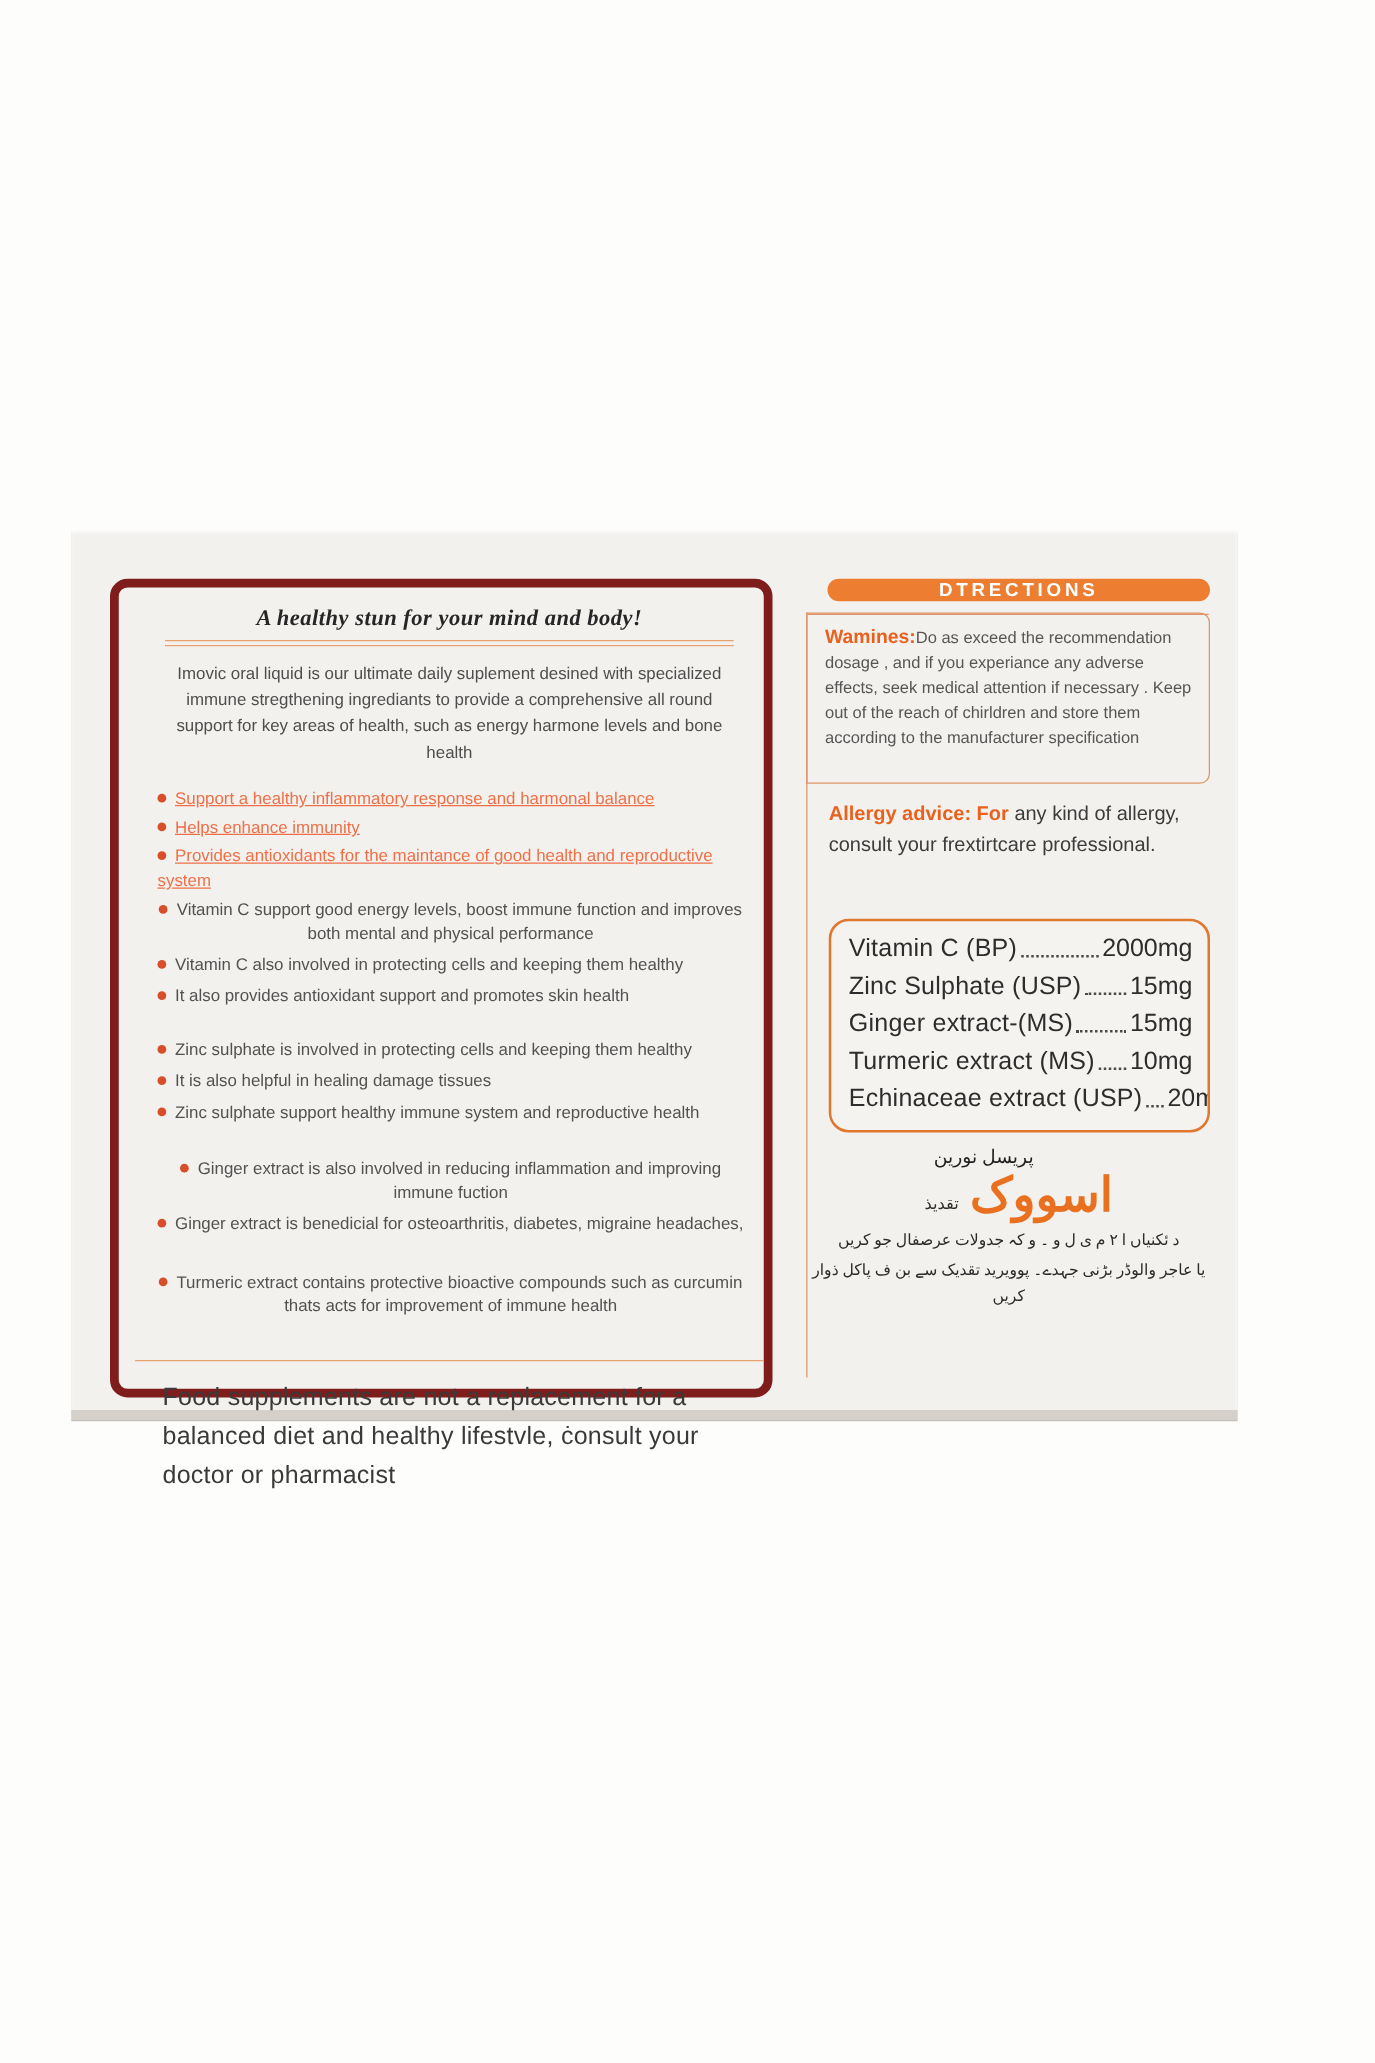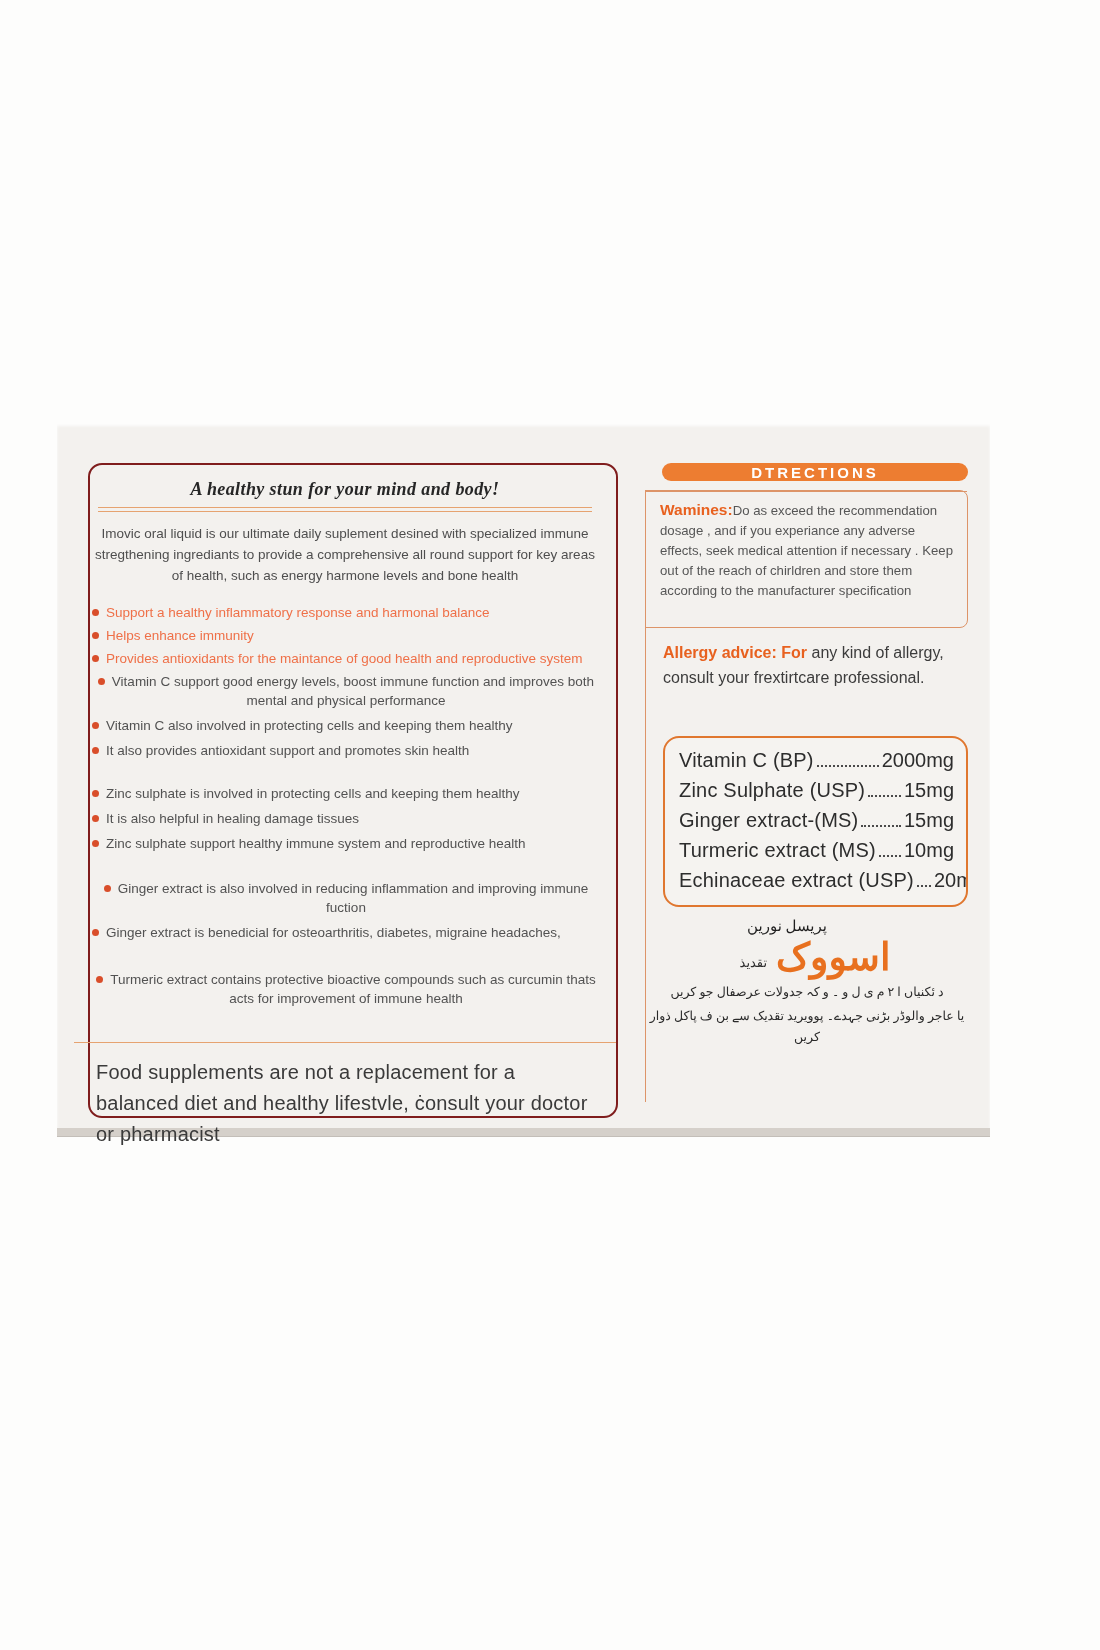--- a/index.html
+++ b/index.html
@@ -11,42 +11,42 @@
   }
   .card{
     position:absolute;left:57px;top:424px;width:933px;height:704px;
     background:#f3f1ee;
     border-bottom:8px solid #d5d0ca;
     box-shadow:0 1px 0 #c3beb8, inset 0 2px 3px rgba(255,255,255,.8);
   }
   
   .left-box{
     position:absolute;left:31px;top:39px;width:530px;height:655px;
-    border:2px solid #7f1d1d;border-radius:14px;
-    padding:12px 16px 0 0;box-sizing:border-box;
+    border:7px solid #7f1d1d;border-radius:14px;
+    padding:12px 16px 0 29px;box-sizing:border-box;
   }
   .banner{
     text-align:center;font-family:"Liberation Serif", serif;
     font-style:italic;font-weight:bold;font-size:18px;color:#262626;
     letter-spacing:.4px;margin-top:2px;
   }
   .double-rule{
     height:3px;border-top:1px solid #e6a370;border-bottom:1px solid #e6a370;
     margin:7px 8px 11px 8px;
   }
   .intro{
     text-align:center;font-size:13.5px;line-height:21px;color:#4e4e4e;
     margin:0 2px;
   }
   .dot{
     display:inline-block;width:7px;height:7px;border-radius:50%;
     background:#d94e2a;margin-right:7px;vertical-align:1px;
   }
   .hl-list{margin-top:17px;}
-  .hl-item{font-size:13.5px;line-height:20px;color:#ef7048;margin:0 0 3px 2px;}
+  .hl-item{font-size:13.5px;line-height:20px;color:#ef7048;margin:0 0 3px 2px;text-decoration:underline;}
   .benefits{}
   .b-item{font-size:13.5px;line-height:19px;color:#525252;margin:0 0 6px 2px;}
   .b-item.two-line{text-align:center;}
   .gap2{margin-top:24px;}
   .gap3{margin-top:26px;}
   .gap4{margin-top:28px;}
   .left-divider{border:none;border-top:1px solid #e6a370;margin:34px -16px 0 -16px;}
   .food-note{
     font-size:20px;line-height:31px;color:#3a3a3a;margin:14px 0 0 6px;
     letter-spacing:.2px;

